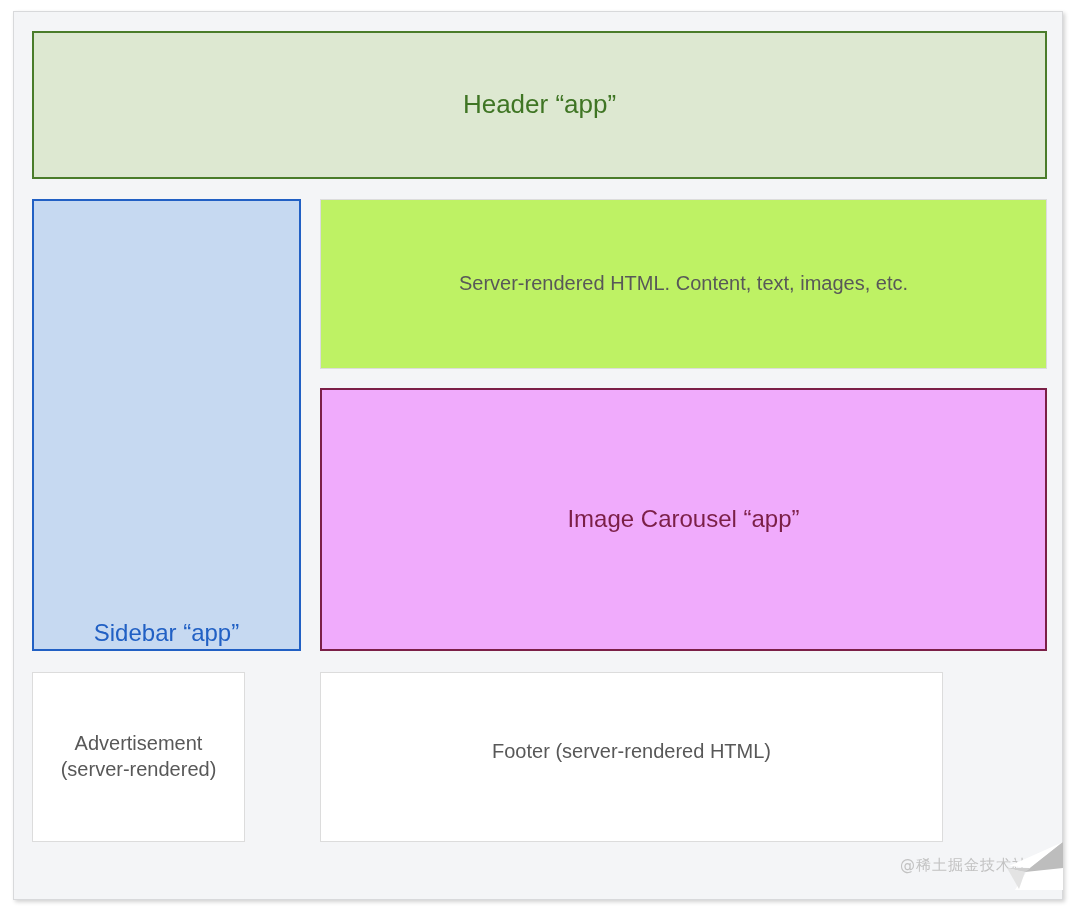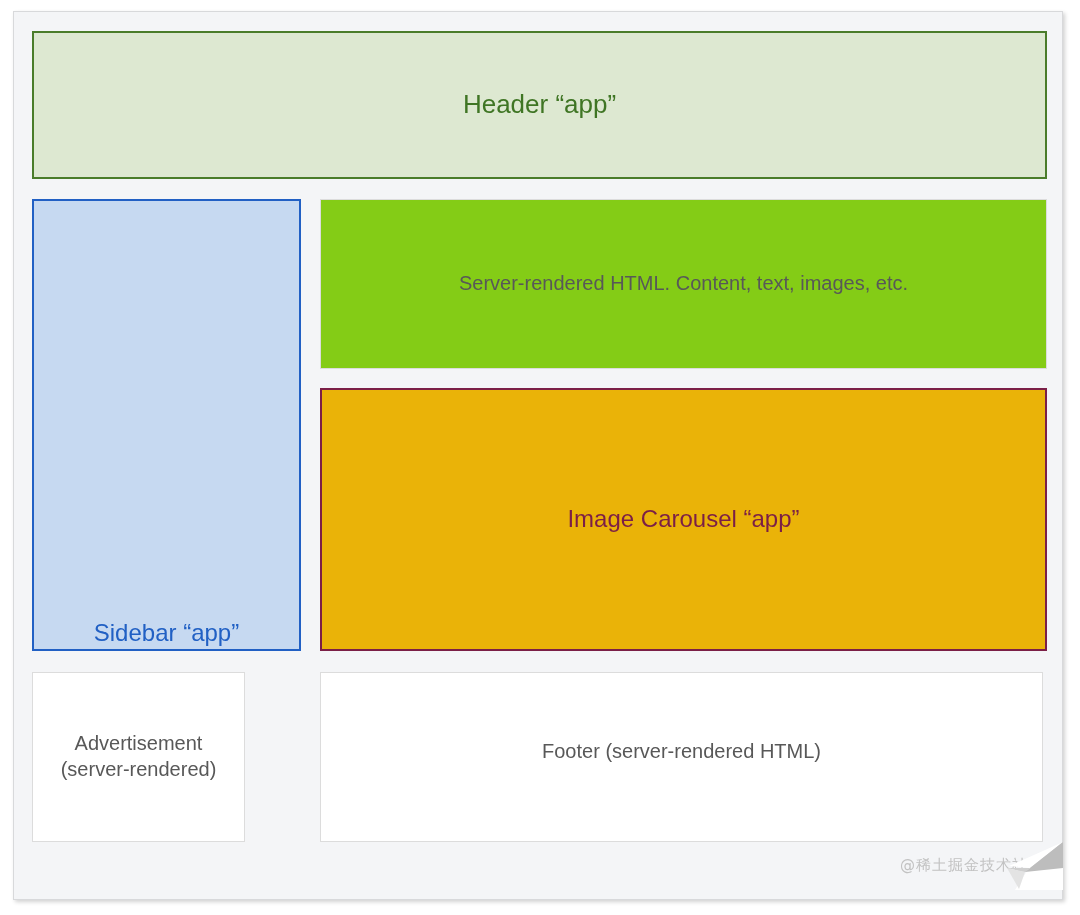--- a/index.html
+++ b/index.html
@@ -81,35 +81,35 @@
     font-size: 24px;
     margin-top: 215px;
   }
 
   
   .content-box {
     left: 288px;
     top: 168px;
     width: 727px;
     height: 170px;
-    background: #84cc16;
+    background: #bef264;
     border: 1px solid #dcdcdc;
   }
   .content-box .box-label {
     color: #585858;
     font-size: 20px;
   }
 
   
   .carousel-box {
     left: 288px;
     top: 357px;
     width: 727px;
     height: 263px;
-    background: #eab308;
+    background: #f0abfc;
     border: 2px solid #7b1f47;
   }
   .carousel-box .box-label {
     color: #7b1f47;
     font-size: 24px;
   }
 
   
   .ad-box {
     left: 0;
@@ -121,21 +121,21 @@
   }
   .ad-box .box-label {
     color: #585858;
     font-size: 20px;
   }
 
   
   .footer-box {
     left: 288px;
     top: 641px;
-    width: 723px;
+    width: 623px;
     height: 170px;
     background: #ffffff;
     border: 1px solid #dcdcdc;
     align-items: flex-start;
   }
   .footer-box .box-label {
     color: #585858;
     font-size: 20px;
     margin-top: 66px;
   }

